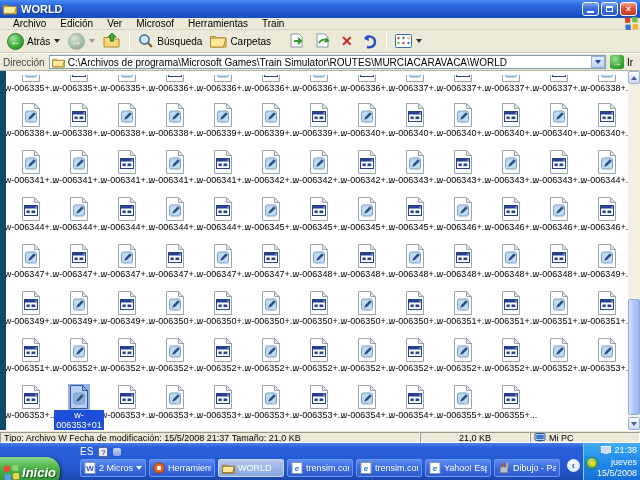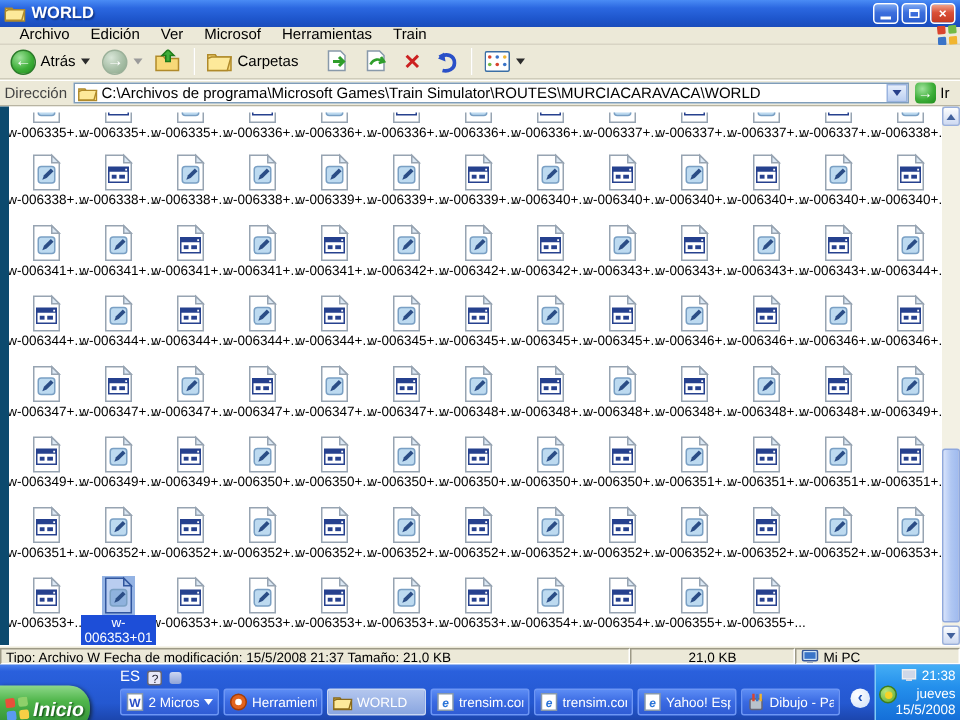--- a/index.html
+++ b/index.html
@@ -178,20 +178,27 @@
       <span class="caret" style="border-top-color:#9a9a9a"></span>
     </span>
     <span class="tbtn">
       <svg width="18" height="16" viewBox="0 0 18 16">
           <path d="M1 4.5 h5 l1 1.5 h9 v8 h-15 z" fill="#f7d978" stroke="#b08a2a"></path>
           <path d="M9 0 l4 4 h-2.5 v4 h-3 v-4 H5 z" fill="#3fae3a" stroke="#1e7c1a"></path>
         </svg>
     </span>
     <span class="tsep"></span>
     <span class="tbtn">
+      <svg width="16" height="16" viewBox="0 0 16 16">
+          <circle cx="6.5" cy="6.5" r="4.5" fill="#cfe6fa" stroke="#3a6ea5" stroke-width="1.6"></circle>
+          <line x1="10" y1="10" x2="14" y2="14" stroke="#8a5c2a" stroke-width="2.2"></line>
+        </svg>
+      <span class="lbl">Búsqueda</span>
+    </span>
+    <span class="tbtn">
       <svg width="17" height="14" viewBox="0 0 17 14">
           <path d="M0.5 2.5 h5 l1 1.5 h9.5 v9 h-15.5 z" fill="#f7d978" stroke="#b08a2a"></path>
           <path d="M0.5 5 l2.5-1 h13 l-2.5 9 h-13 z" fill="#fde99a" stroke="#b08a2a"></path>
         </svg>
       <span class="lbl">Carpetas</span>
     </span>
     <span style="width:8px"></span>
     <span class="tbtn">
       <svg width="18" height="16" viewBox="0 0 18 16">
           <path d="M2 1 h8 l3 3 v10 h-11 z" fill="#fff" stroke="#8899aa"></path>

